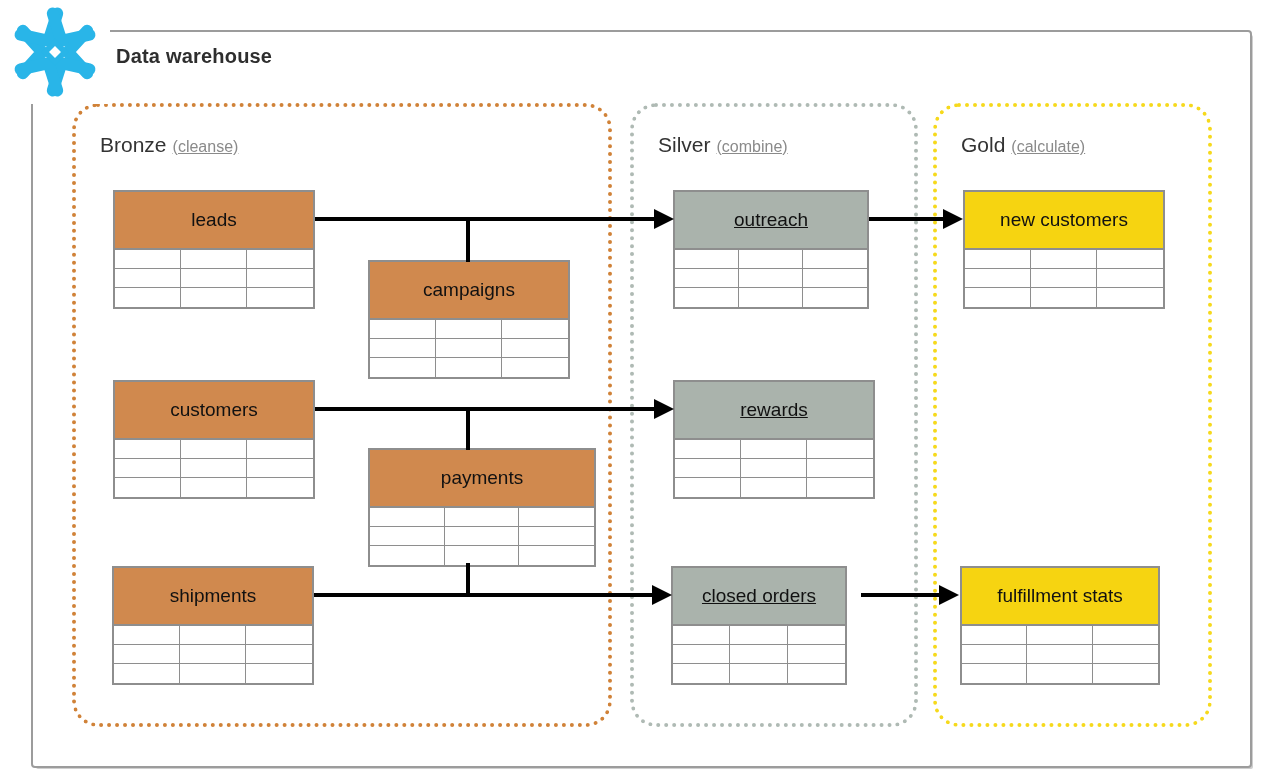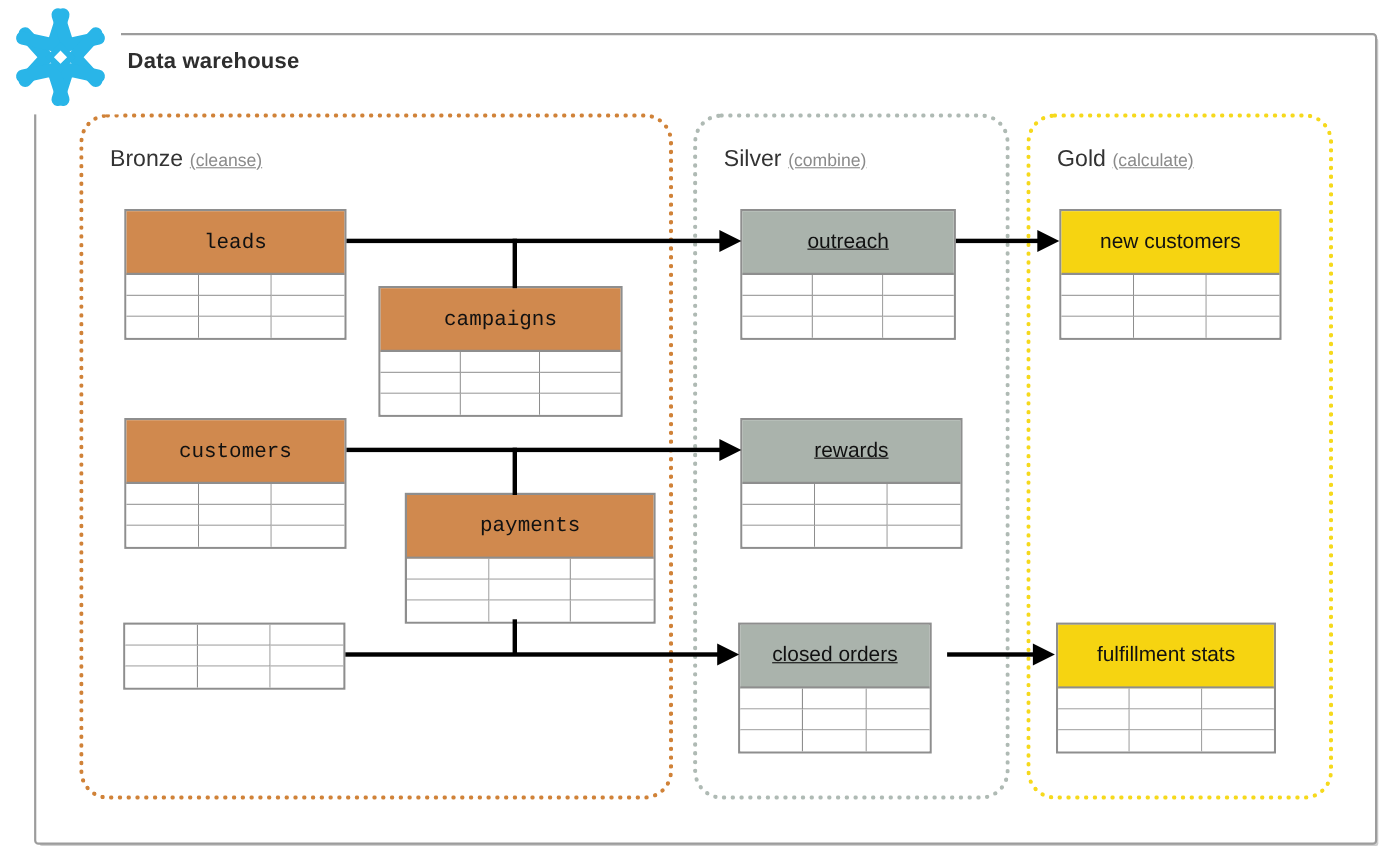--- a/index.html
+++ b/index.html
@@ -40,21 +40,21 @@
   .sec-title{font-size:21px;color:var(--section_title_text);}
   .sec-sub{font-size:16px;color:var(--section_subtitle_text);margin-left:6px;text-decoration:underline;}
   .tbl{
     position:absolute;border:2px solid var(--table_border);background:#ffffff;
     box-sizing:border-box;z-index:2;
   }
   .tbl-hd{
     height:56px;display:flex;align-items:center;justify-content:center;
     font-size:19px;color:#111111;border-bottom:2px solid var(--table_border);
   }
-  .tbl.bronze .tbl-hd{background:var(--bronze_fill);font-family:Liberation Mono, monospace;}
+  .tbl.bronze .tbl-hd{background:var(--bronze_fill);}
   .tbl.silver .tbl-hd{background:var(--silver_fill);text-decoration:underline;}
   .tbl.gold   .tbl-hd{background:var(--gold_fill);}
   .tbl-body{display:grid;}
   .cell{
     height:19px;background:#ffffff;box-sizing:border-box;
     border-right:1.5px solid var(--table_border);
     border-bottom:1.5px solid var(--table_border);
   }
   .cell:nth-child(3n){border-right:none;}
   .cell:nth-child(n+7){border-bottom:none;}
@@ -114,21 +114,21 @@
         <div class="cell"></div>
         <div class="cell"></div>
         <div class="cell"></div>
         <div class="cell"></div>
         <div class="cell"></div>
         <div class="cell"></div>
         <div class="cell"></div>
         <div class="cell"></div>
       </div>
   </div>
-  <div class="tbl bronze" style="left:344px;top:260px;width:222px">
+  <div class="tbl bronze" style="left:368px;top:260px;width:202px">
     <div class="tbl-hd">
         <span>campaigns</span>
       </div>
     <div class="tbl-body" style="grid-template-columns: repeat(3, 1fr);">
         <div class="cell"></div>
         <div class="cell"></div>
         <div class="cell"></div>
         <div class="cell"></div>
         <div class="cell"></div>
         <div class="cell"></div>
@@ -163,20 +163,23 @@
         <div class="cell"></div>
         <div class="cell"></div>
         <div class="cell"></div>
         <div class="cell"></div>
         <div class="cell"></div>
         <div class="cell"></div>
         <div class="cell"></div>
       </div>
   </div>
   <div class="tbl bronze" style="left:112px;top:566px;width:202px">
+    <div class="tbl-hd">
+        <span>shipments</span>
+      </div>
     <div class="tbl-body" style="grid-template-columns: repeat(3, 1fr);">
         <div class="cell"></div>
         <div class="cell"></div>
         <div class="cell"></div>
         <div class="cell"></div>
         <div class="cell"></div>
         <div class="cell"></div>
         <div class="cell"></div>
         <div class="cell"></div>
         <div class="cell"></div>

